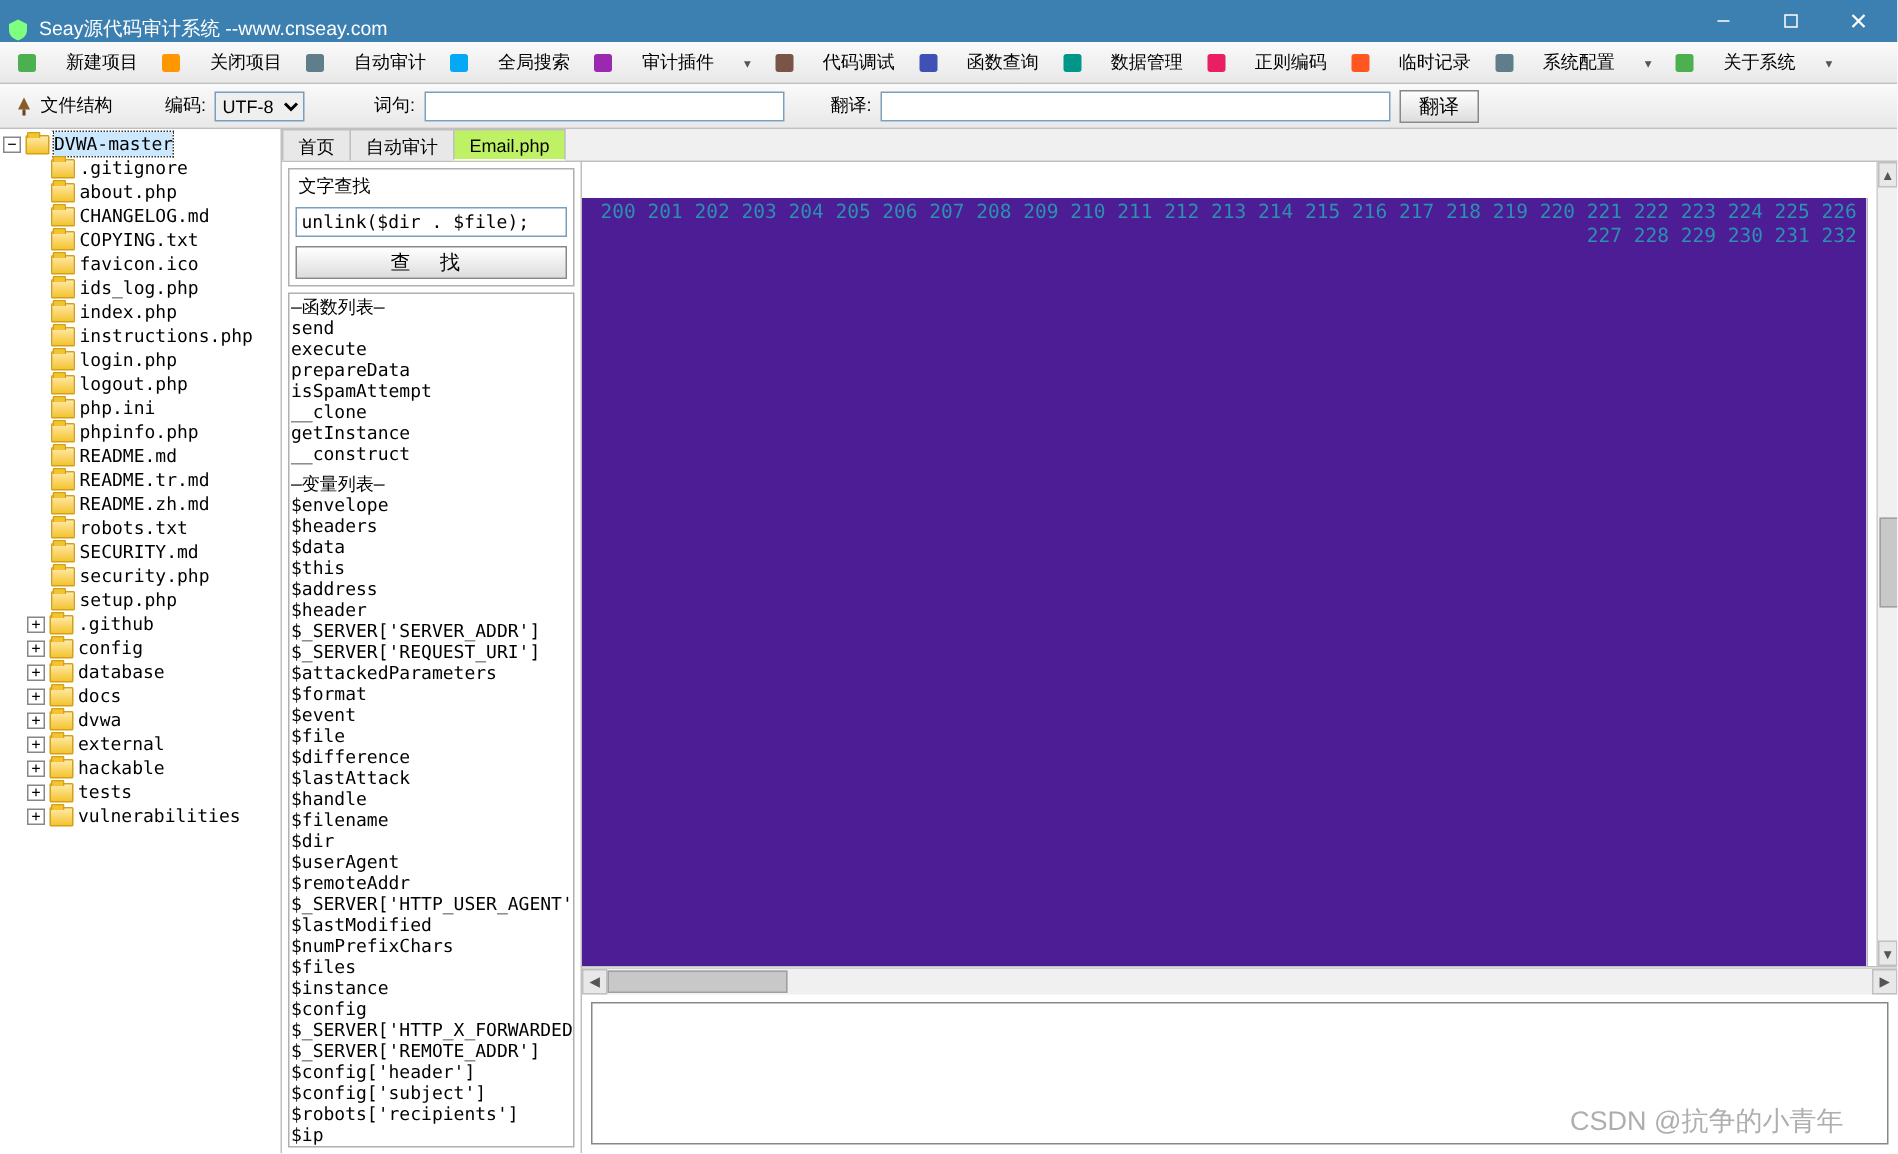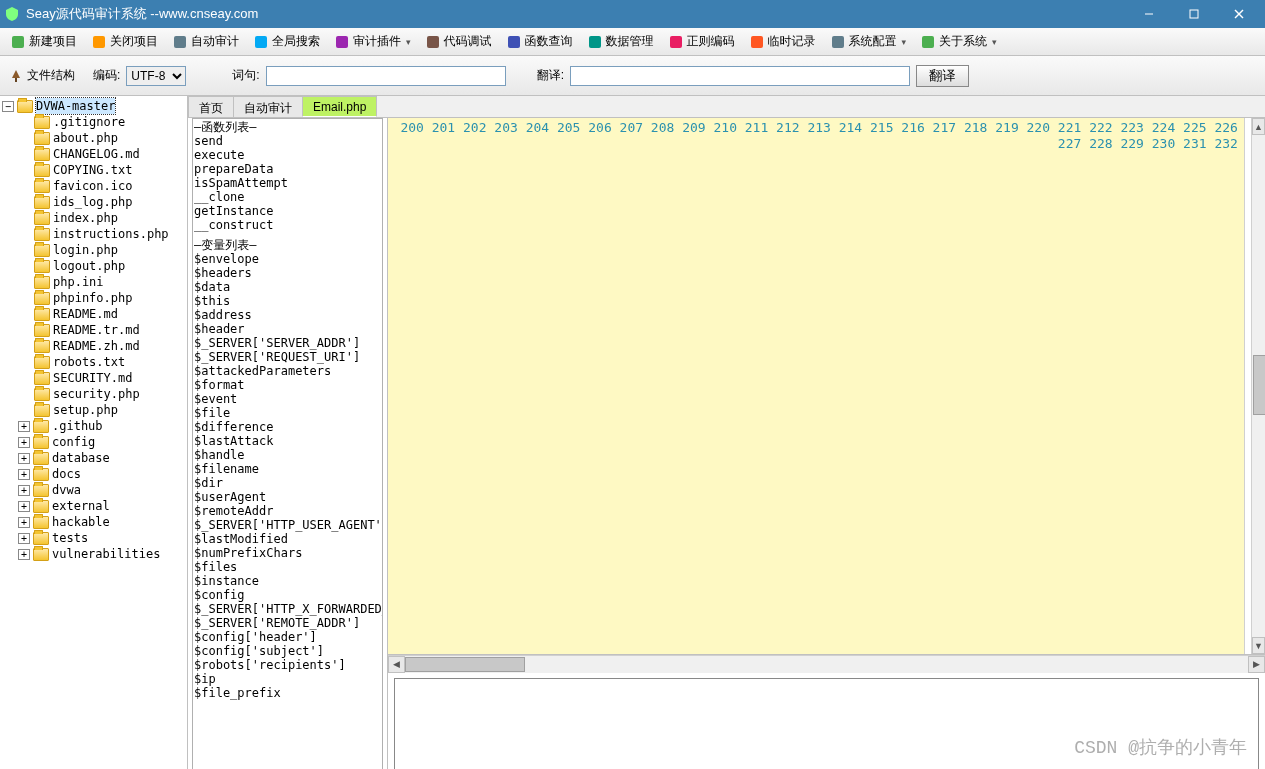--- a/index.html
+++ b/index.html
@@ -1,26 +1,26 @@
 <!DOCTYPE html>
 <html><head>
 <meta charset="utf-8">
 <style>
 * { box-sizing: border-box; margin: 0; padding: 0; }
 body { font-family: "Microsoft YaHei", SimSun, sans-serif; font-size: 12px; background: #fff; overflow: hidden; }
-.titlebar { background: #3c7fb1; color: #fff; height: 28px; display: flex; align-items: center; padding: 0 4px; }
+.titlebar { background: #3c7fb1; color: #fff; height: 28px; display: flex; align-items: flex-end; padding: 0 4px; }
 .titlebar .icon { width: 16px; height: 16px; margin-right: 6px; }
 .titlebar .title { flex: 1; font-size: 13px; }
 .winbtns { display: flex; gap: 0; }
 .winbtn { width: 45px; height: 28px; display: flex; align-items: center; justify-content: center; color: #fff; }
 .toolbar { background: linear-gradient(#fafafa,#e8e8e8); border-bottom: 1px solid #c0c0c0; height: 28px; display: flex; align-items: center; padding: 0 4px; gap: 2px; font-size: 12px; }
-.tbtn { display: flex; align-items: center; gap: 3px; padding: 2px 5px; border: 1px solid transparent; border-radius: 2px; cursor: pointer; }
+.tbtn { display: flex; align-items: center; gap: 18px; padding: 2px 5px; border: 1px solid transparent; border-radius: 2px; cursor: pointer; }
 .ticon { width: 16px; height: 16px; display: inline-block; }
 .drop::after { content: "▾"; font-size: 9px; margin-left: 2px; color: #555; }
-.searchbar { background: linear-gradient(#fafafa,#e8e8e8); border-bottom: 1px solid #c0c0c0; height: 40px; display: flex; align-items: center; padding: 0 4px; gap: 6px; }
+.searchbar { background: linear-gradient(#fafafa,#e8e8e8); border-bottom: 1px solid #c0c0c0; height: 30px; display: flex; align-items: center; padding: 0 4px; gap: 6px; }
 .searchbar .lbl { display: flex; align-items: center; gap: 3px; margin-left: 4px; }
 .searchbar input[type=text] { height: 20px; border: 1px solid #7a9ebd; padding: 0 3px; font-size: 12px; }
 .searchbar select { height: 20px; border: 1px solid #7a9ebd; font-size: 12px; }
 .searchbar button { height: 22px; padding: 0 12px; border: 1px solid #888; background: linear-gradient(#fff,#ddd); cursor: pointer; }
 .main { display: flex; height: calc(769px - 28px - 28px - 30px); }
 .sidebar { width: 188px; border-right: 1px solid #c0c0c0; overflow: auto; background: #fff; padding: 2px; }
 .tree { font-family: "SimSun", monospace; font-size: 12px; line-height: 16px; }
 .tree-item { display: flex; align-items: center; white-space: nowrap; cursor: pointer; padding-left: 2px; }
 .tree-item.root { padding-left: 0; }
 .tree-item.child { padding-left: 32px; }
@@ -35,33 +35,33 @@
 .tab { padding: 3px 10px; border: 1px solid #c0c0c0; border-bottom: none; background: #e8e8e8; margin-right: -1px; cursor: pointer; font-size: 12px; }
 .tab.active { background: #bef264; border-bottom: 1px solid #fff; position: relative; z-index: 1; }
 .panel-block { border: 1px solid #b0b0b0; margin: 4px; padding: 0; }
 .panel-title { padding: 3px 6px; font-size: 12px; }
 .panel-input { width: calc(100% - 8px); margin: 2px 4px; border: 1px solid #7a9ebd; height: 20px; padding: 0 3px; font-family: monospace; font-size: 12px; }
 .panel-btn { width: calc(100% - 8px); margin: 4px; height: 22px; border: 1px solid #888; background: linear-gradient(#fff,#ddd); cursor: pointer; letter-spacing: 8px; }
 .listbox { flex: 1; border: 1px solid #b0b0b0; margin: 0 4px 4px 4px; overflow: auto; font-family: "SimSun", monospace; font-size: 12px; line-height: 14px; padding: 1px; position: relative; }
 .listbox .hdr { font-weight: normal; }
 .editor-area { flex: 1; display: flex; flex-direction: column; position: relative; }
 .code-wrap { flex: 1; display: flex; overflow: hidden; border-bottom: 1px solid #c0c0c0; position: relative; }
-.gutter { background: #fef9c3; border-right: 1px solid #d0d0d0; padding: 2px 6px 2px 8px; text-align: right; color: #2b91af; font-family: Consolas, monospace; font-size: 13px; line-height: 16px; user-select: none; }
+.gutter { background: #4c1d95; border-right: 1px solid #d0d0d0; padding: 2px 6px 2px 8px; text-align: right; color: #2b91af; font-family: Consolas, monospace; font-size: 13px; line-height: 16px; user-select: none; margin-top: 24px; }
 .code { flex: 1; font-family: Consolas, monospace; font-size: 13px; line-height: 16px; padding: 2px 0 2px 6px; overflow: auto; white-space: pre; color: #333; position: relative; }
 .hl-line { background: #ffff00; display: block; }
 .hscroll { height: 17px; background: #f0f0f0; border-top: 1px solid #d0d0d0; display: flex; align-items: center; position: relative; }
 .hscroll .arrow { width: 17px; height: 17px; display: flex; align-items: center; justify-content: center; background: #e8e8e8; border: 1px solid #c0c0c0; font-size: 9px; color: #555; }
 .hscroll .track { flex: 1; height: 17px; background: #f0f0f0; position: relative; }
 .hscroll .thumb { position: absolute; left: 0; width: 120px; height: 15px; top: 1px; background: #c8c8c8; border: 1px solid #a0a0a0; }
 .vscroll { width: 17px; background: #f0f0f0; border-left: 1px solid #d0d0d0; display: flex; flex-direction: column; }
 .vscroll .arrow { height: 17px; display: flex; align-items: center; justify-content: center; background: #e8e8e8; border: 1px solid #c0c0c0; font-size: 9px; color: #555; }
 .vscroll .track { flex: 1; position: relative; }
 .vscroll .thumb { position: absolute; top: 220px; height: 60px; width: 15px; left: 1px; background: #c8c8c8; border: 1px solid #a0a0a0; }
 .output { height: 95px; border: 1px solid #888; margin: 6px; background: #fff; }
-.watermark { position: fixed; right: 18px; bottom: 10px; color: rgba(120,120,120,0.6); font-size: 18px; font-family: Liberation Mono, monospace; pointer-events: none; }
+.watermark { position: fixed; right: 36px; bottom: 10px; color: rgba(120,120,120,0.6); font-size: 18px; font-family: Liberation Sans, sans-serif; pointer-events: none; }
 .ticon svg { width: 16px; height: 16px; }
 </style>
 </head>
 <body>
 
 <div class="titlebar">
   <span class="icon">
     <svg viewBox="0 0 16 16">
         <path fill="#7fff7f" d="M8 1l6 3v4c0 4-3 6-6 7-3-1-6-3-6-7V4z"></path>
       </svg>
@@ -163,21 +163,21 @@
   </div>
 
 <div class="searchbar">
   <span class="lbl">
     <span class="ticon"><svg viewBox="0 0 16 16">
           <path fill="#8b5a2b" d="M8 2l-4 8h8z"></path>
           <rect x="7" y="10" width="2" height="4" fill="#654321"></rect>
         </svg></span>
     <span>文件结构</span>
   </span>
-  <span style="margin-left:12px">编码:</span>
+  <span style="margin-left:29px">编码:</span>
   <select style="width:60px"><option>UTF-8</option></select>
   <span style="margin-left:40px">词句:</span>
   <input type="text" style="width: 240px;" value="">
   <span style="margin-left:25px">翻译:</span>
   <input type="text" style="width: 340px;" value="">
   <button>翻译</button>
 </div>
 
 <div class="main">
 
@@ -222,20 +222,25 @@
   <div style="flex:1; display:flex; flex-direction:column;">
 
     <div class="tabs" id="tabs">
         <div class="tab">首页</div>
         <div class="tab">自动审计</div>
         <div class="tab active">Email.php</div>
       </div>
     <div style="flex:1; display:flex; overflow:hidden;">
 
       <div class="middle">
+        <div class="panel-block">
+          <div class="panel-title">文字查找</div>
+          <input class="panel-input" value="unlink($dir . $file);" style="">
+          <button class="panel-btn">查 找</button>
+        </div>
         <div class="listbox" id="listbox">
             <div class="hdr">—函数列表—</div>
             <div>send</div>
             <div>execute</div>
             <div>prepareData</div>
             <div>isSpamAttempt</div>
             <div>__clone</div>
             <div>getInstance</div>
             <div>__construct</div>
             <div style="height:6px"></div>

